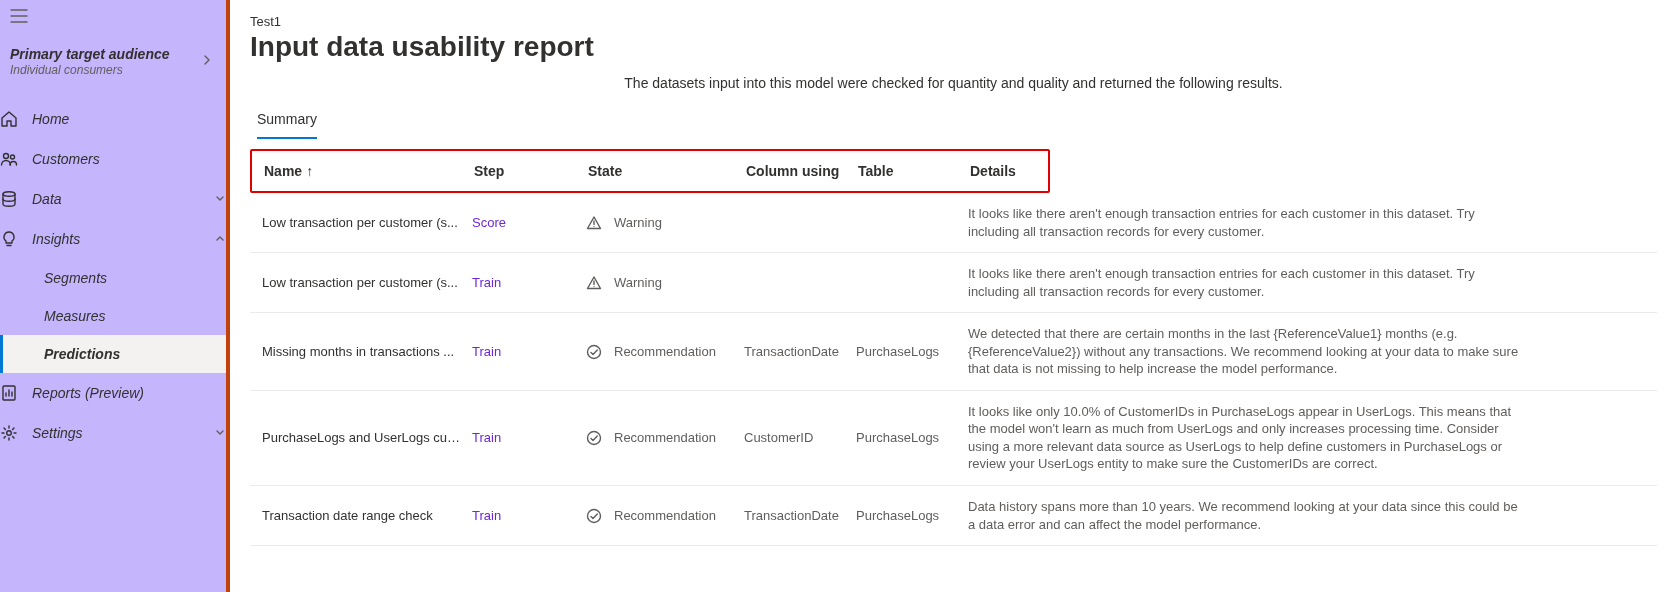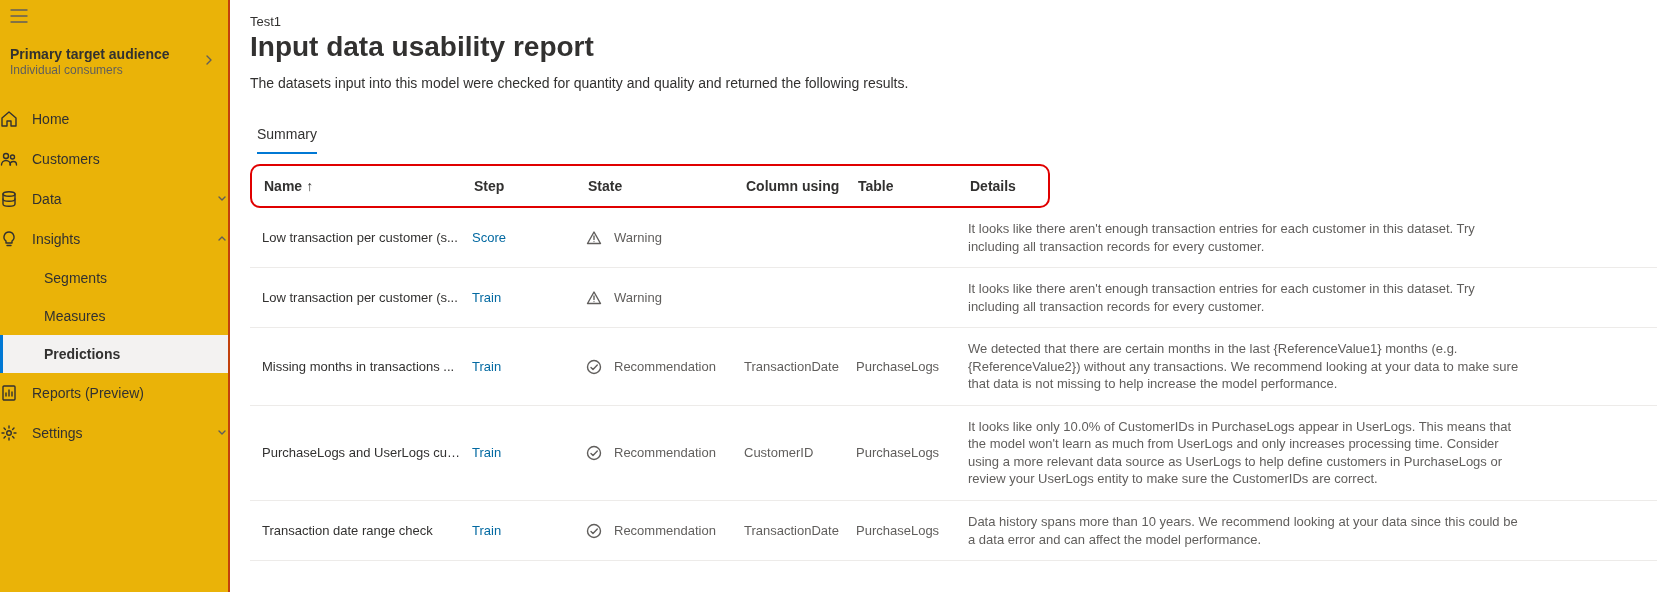--- a/index.html
+++ b/index.html
@@ -9,26 +9,27 @@
     color: #323130;
     background: #fff;
     width: 1677px;
     height: 592px;
     overflow: hidden;
     display: flex;
   }
   
   .sidebar {
     width: 230px;
-    background: #eab308;
-    border-right: 2px solid #c2410c;
+    background: #c4b5fd;
+    border-right: 4px solid #c2410c;
     height: 100%;
     display: flex;
     flex-direction: column;
     padding-top: 6px;
+    font-style: italic;
   }
   .hamburger {
     padding: 2px 10px 10px 10px;
     color: #605e5c;
     cursor: pointer;
     font-size: 18px;
     line-height: 1;
   }
   .hamburger svg { width: 18px; height: 14px; }
   .target-block {
@@ -79,21 +80,21 @@
   }
   .cmdbtn .icon { color: #0078d4; width:16px; height:16px; display:inline-flex; }
   .content {
     padding: 14px 20px 0 20px;
     overflow: auto;
     flex: 1;
     background: #fff;
   }
   .breadcrumb { font-size: 13px; color: #323130; margin-bottom: 2px; }
   .page-title { font-size: 28px; font-weight: 600; margin-bottom: 12px; }
-  .page-desc { font-size: 14px; color: #323130; margin-bottom: 29px; }
+  .page-desc { font-size: 14px; color: #323130; margin-bottom: 14px; text-align: center; }
   .tabs { display: flex; border-bottom: 0; margin-bottom: 10px; }
   .tab {
     padding: 6px 0 10px 0;
     margin-right: 24px;
     font-size: 14px;
     font-weight: 400;
     color: #323130;
     cursor: pointer;
     border-bottom: 2px solid transparent;
     margin-left: 7px;
@@ -102,34 +103,34 @@
   
   .tbl-wrap { }
   .tbl-header {
     display: grid;
     grid-template-columns: 210px 114px 158px 112px 112px 1fr;
     padding: 12px 12px;
     font-weight: 600;
     font-size: 14px;
     color: #323130;
     border: 2px solid #e00000;
-    border-radius: 10px;
+    border-radius: 2px;
     width: 800px;
   }
   .tbl-header .sort-ind { font-weight: 400; margin-left: 4px; }
   .tbl-row {
     display: grid;
     grid-template-columns: 210px 114px 158px 112px 112px 1fr;
     padding: 12px 12px;
     border-bottom: 1px solid #edebe9;
     align-items: center;
     font-size: 13px;
   }
   .tbl-row .name { overflow: hidden; text-overflow: ellipsis; white-space: nowrap; padding-right: 8px; color: #323130; }
-  .tbl-row .step { color: #0369a1; }
+  .tbl-row .step { color: #6d28d9; }
   .tbl-row .state { display: flex; align-items: center; gap: 12px; color: #605e5c; }
   .tbl-row .state .sticon { width:16px; height:16px; display:inline-flex; color:#605e5c; }
   .tbl-row .col, .tbl-row .table { color: #605e5c; overflow:hidden; text-overflow:ellipsis; white-space:nowrap; }
   .tbl-row .details { color: #605e5c; font-size: 13px; line-height: 1.35; padding-right: 120px; }
   svg { fill: none; stroke: currentColor; stroke-width: 1.4; stroke-linecap: round; stroke-linejoin: round; }
 </style>
 </head>
 <body>
 
 <div class="sidebar">

